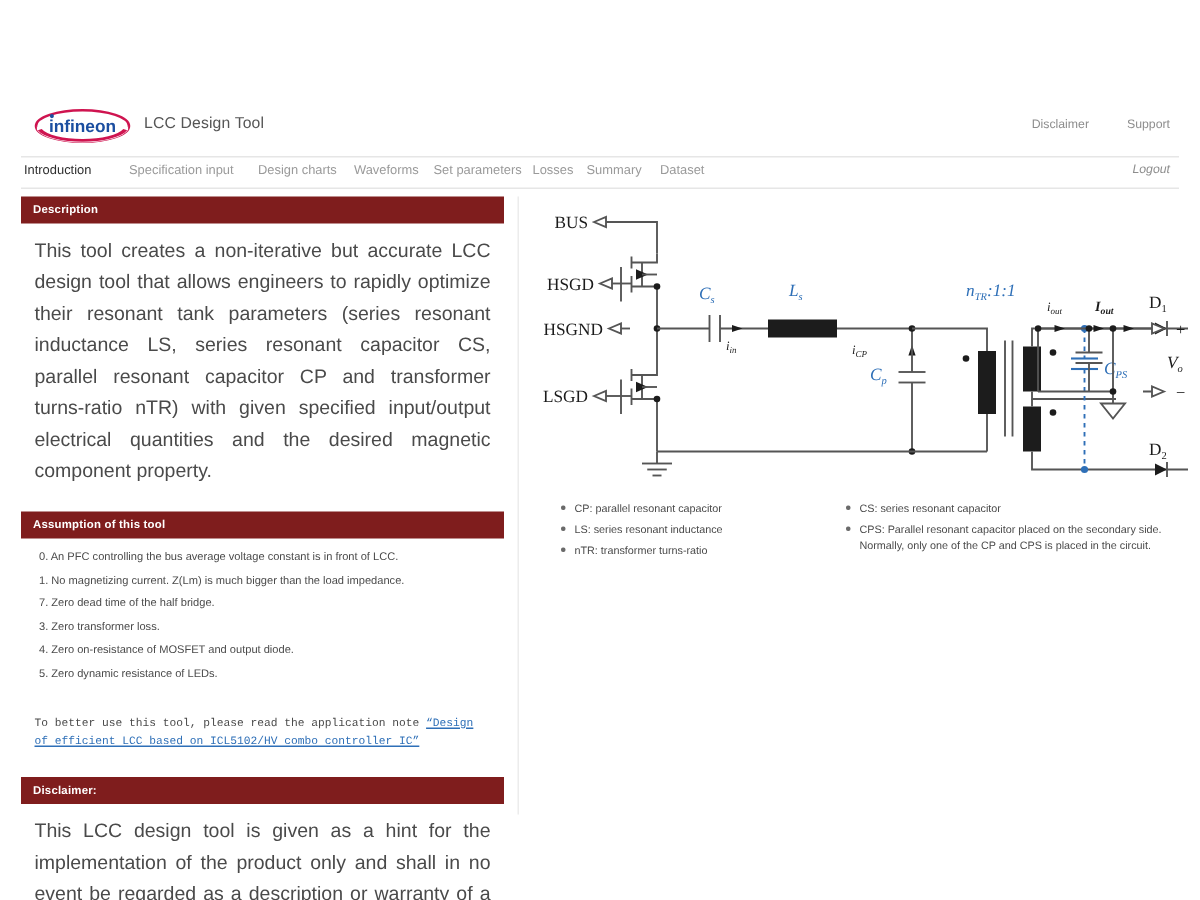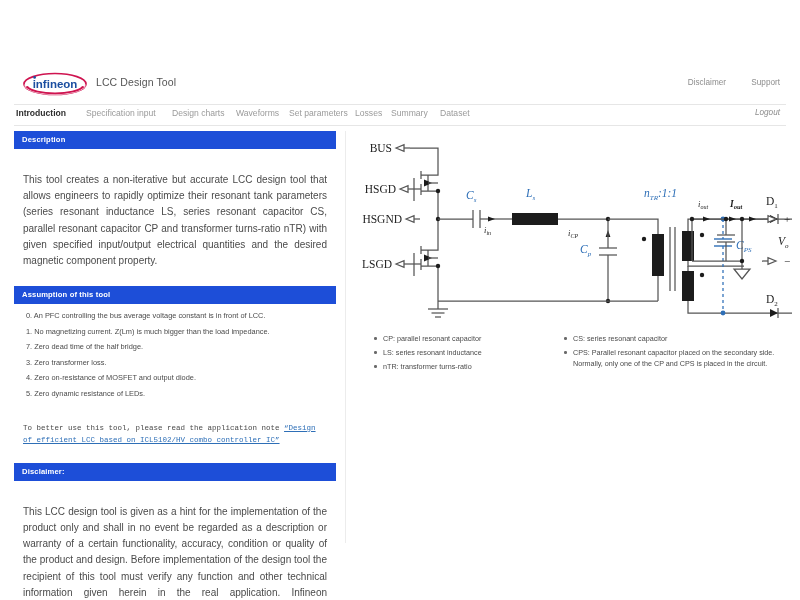--- a/index.html
+++ b/index.html
@@ -65,21 +65,21 @@
   }
   .nav-tab {
     position: absolute;
     top: 3px;
     font-size: 8.6px;
     color: #9a9a9a;
     white-space: nowrap;
   }
   .nav-tab.active {
     color: #2e2e2e;
-    font-weight: bold;
+    font-weight: normal;
   }
   #logout {
     position: absolute;
     right: 20px; top: 3px;
     font-size: 8.2px;
     color: #8d8d8d;
     white-space: nowrap;
     font-style: italic;
   }
   #nav-rule {
@@ -88,32 +88,32 @@
     width: 772px; height: 1px;
     background: #e6e6e6;
   }
   
   #left-panel {
     position: absolute;
     left: 14px; top: 131px;
     width: 322px;
   }
   .sec-head {
-    background: #1d4ed8;
+    background: #7f1d1d;
     color: #ffffff;
     font-size: 7.6px;
     font-weight: bold;
     padding: 4px 8px 5px 8px;
     letter-spacing: .15px;
   }
   .sec-body {
-    font-size: 10px;
+    font-size: 13px;
     line-height: 1.62;
     color: #4a4a4a;
-    padding: 23px 9px 8px 9px;
+    padding: 7px 9px 8px 9px;
     text-align: justify;
   }
   .sec-gap { height: 9px; }
   .assume-body {
     font-size: 7.4px;
     color: #4a4a4a;
     padding: 7px 9px 6px 12px;
   }
   .assume-item {
     line-height: 1.35;

